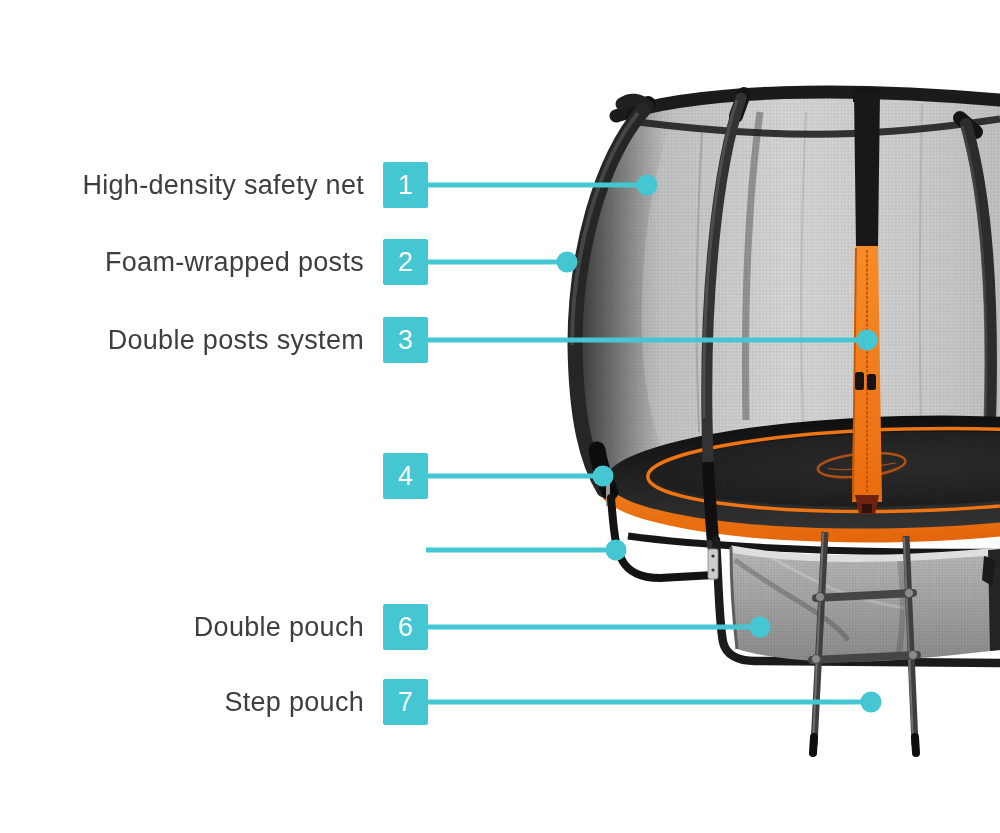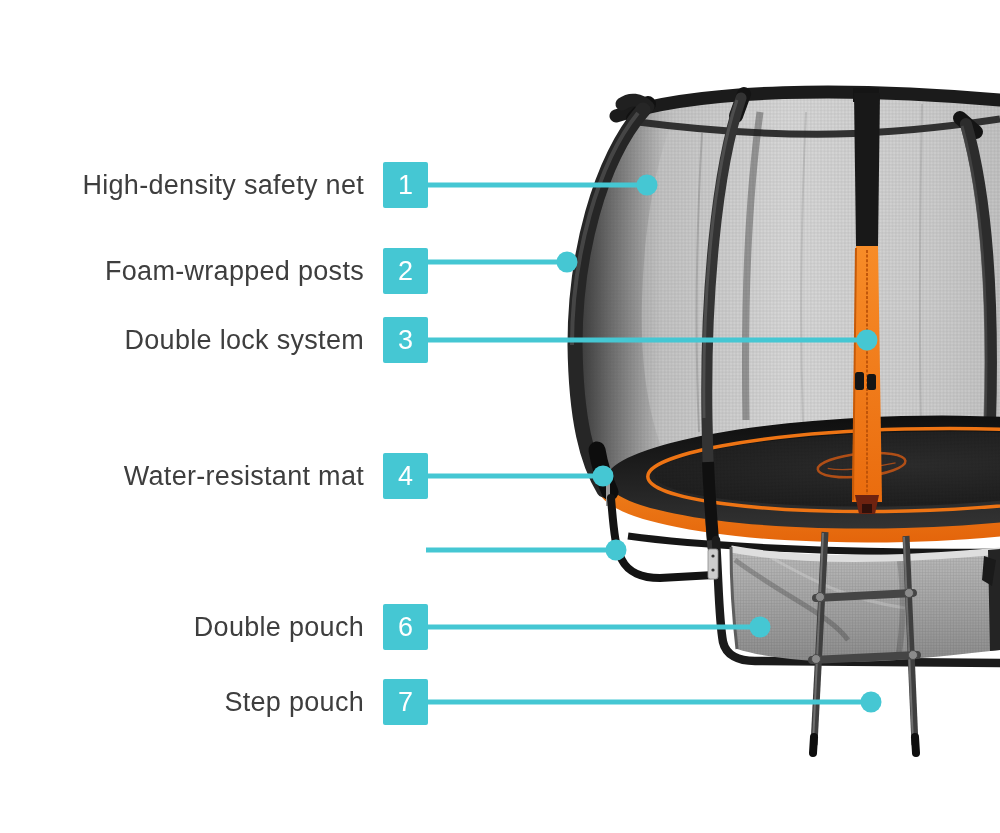--- a/index.html
+++ b/index.html
@@ -208,30 +208,29 @@
       <circle cx="616" cy="550" r="10.5"></circle>
       <circle cx="760" cy="627" r="10.5"></circle>
       <circle cx="871" cy="702" r="10.5"></circle>
     </g>
   </svg>
 
   <div class="callout" style="top:162px">
     <span class="callout-label">High-density safety net</span>
     <span class="callout-badge">1</span>
   </div>
-  <div class="callout" style="top:248px">
+  <div class="callout" style="top:239px">
     <span class="callout-label">Foam-wrapped posts</span>
     <span class="callout-badge">2</span>
   </div>
   <div class="callout" style="top:317px">
-    <span class="callout-label">Double lock system</span>
+    <span class="callout-label">Double posts system</span>
     <span class="callout-badge">3</span>
   </div>
   <div class="callout" style="top:453px">
-    <span class="callout-label">Water-resistant mat</span>
     <span class="callout-badge">4</span>
   </div>
   <div class="callout" style="top:604px">
     <span class="callout-label">Double pouch</span>
     <span class="callout-badge">6</span>
   </div>
   <div class="callout" style="top:679px">
     <span class="callout-label">Step pouch</span>
     <span class="callout-badge">7</span>
   </div>

